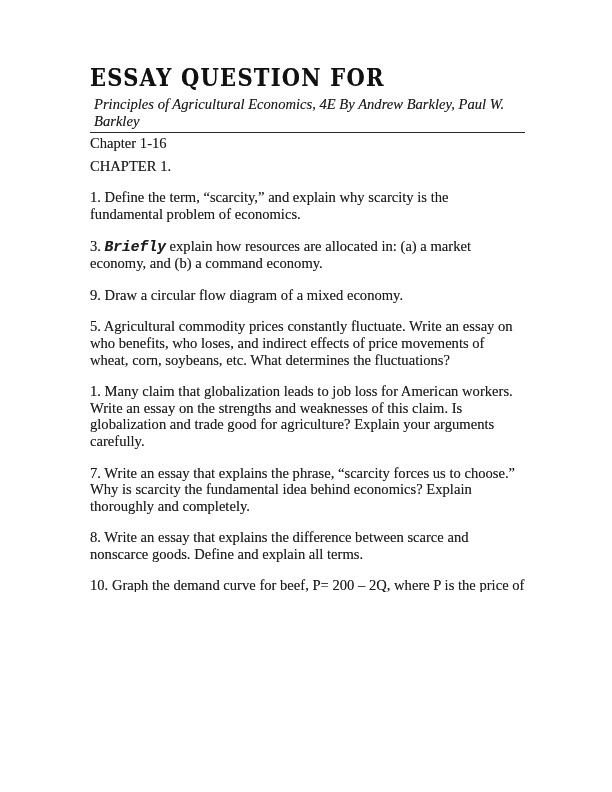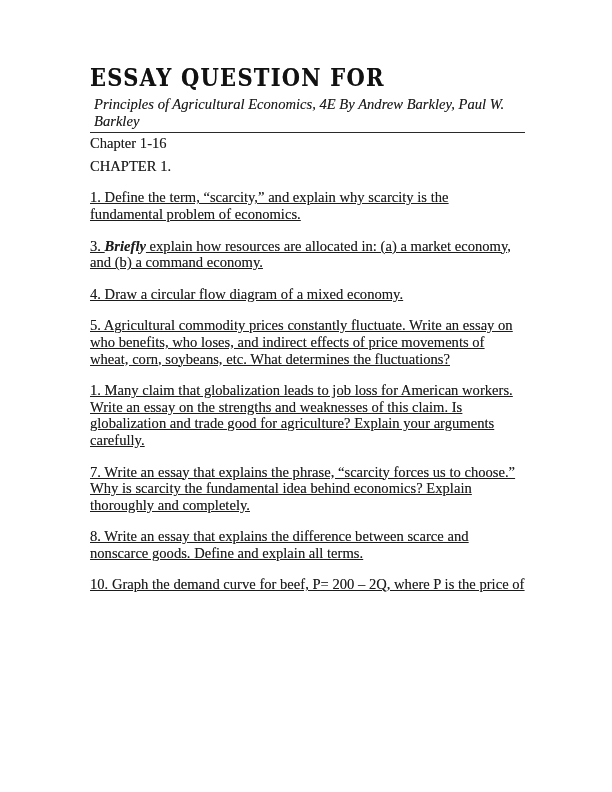--- a/index.html
+++ b/index.html
@@ -43,42 +43,42 @@
   }
   .chapter-range {
     padding-top: 2px;
   }
   .section-heading {
     margin-top: 6px;
   }
   .para {
     margin: 15px 0 0 0;
   }
-  .normal { font-style: normal; font-weight: normal; text-decoration: underline; }
+  .normal { font-style: normal; font-weight: normal; }
   .italic { font-style: italic; }
-  .bold-italic { font-style: italic; font-weight: 700; }
+  .bold-italic { font-style: italic; font-weight: 700; font-family: Liberation Mono, monospace; }
 </style>
 </head>
 <body>
 
 <div class="page">
 
   <div class="header-block">
     <div class="doc-title">ESSAY QUESTION FOR</div>
     <div class="doc-subtitle">Principles of Agricultural Economics, 4E By Andrew Barkley, Paul W. Barkley</div>
   </div>
 
   <div class="chapter-range">Chapter 1-16</div>
 
   <div class="section-heading">CHAPTER 1.</div>
 
   <div>
       <p class="para"><span class="normal">1. Define the term, “scarcity,” and explain why scarcity is the fundamental problem of economics.</span></p>
       <p class="para"><span class="normal">3. </span><span class="bold-italic">Briefly</span><span class="normal"> explain how resources are allocated in: (a) a market economy, and (b) a command economy.</span></p>
-      <p class="para"><span class="normal">4. Draw a circular flow diagram of a mixed economy.</span></p>
+      <p class="para"><span class="normal">9. Draw a circular flow diagram of a mixed economy.</span></p>
       <p class="para"><span class="normal">5. Agricultural commodity prices constantly fluctuate.  Write an essay on who benefits, who loses, and indirect effects of price movements of wheat, corn, soybeans, etc.  What determines the fluctuations?</span></p>
       <p class="para"><span class="normal">1. Many claim that globalization leads to job loss for American workers.  Write an essay on the strengths and weaknesses of this claim.  Is globalization and trade good for agriculture?  Explain your arguments carefully.</span></p>
       <p class="para"><span class="normal">7. Write an essay that explains the phrase, “scarcity forces us to choose.”  Why is scarcity the fundamental idea behind economics? Explain thoroughly and completely.</span></p>
       <p class="para"><span class="normal">8. Write an essay that explains the difference between scarce and nonscarce goods. Define and explain all terms.</span></p>
       <p class="para"><span class="normal">10. Graph the demand curve for beef, P= 200 – 2Q, where P is the price of beef in dollars per cwt and Q is the quantity of beef demanded in million cwt.  Describe what this curve means.</span></p>
     </div>
 
 </div>
 
 </body></html>

